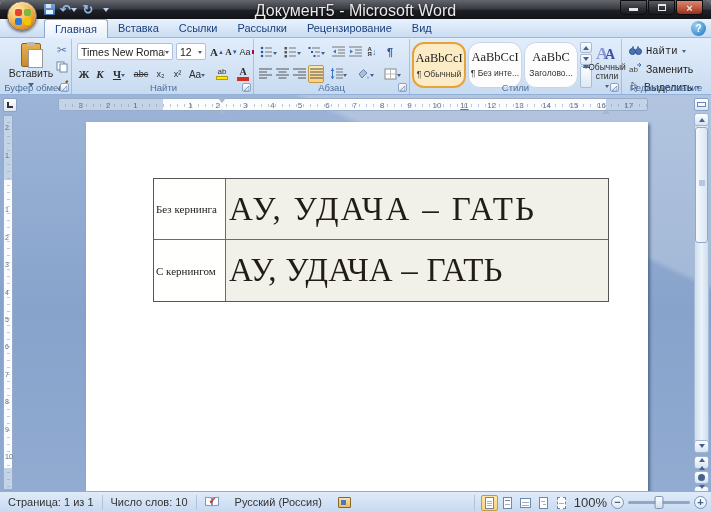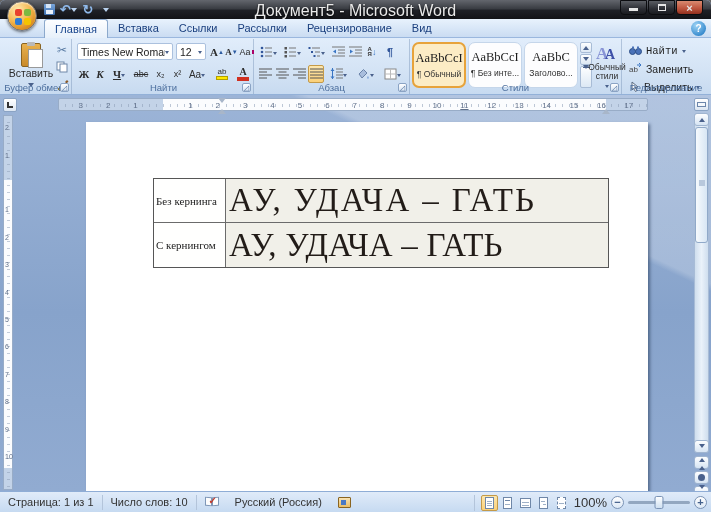--- a/index.html
+++ b/index.html
@@ -67,21 +67,21 @@
   
   .paste-btn{position:absolute;left:6px;top:3px;width:46px;height:48px;border-radius:3px;
     display:flex;flex-direction:column;align-items:center;font-size:10.5px;color:#2d2d2d;}
   .clipboard{width:20px;height:24px;background:linear-gradient(#e8b14e,#c98a2a);border:1px solid #8a6420;
     border-radius:2px;position:relative;margin-top:1px;}
   .clipboard::before{content:"";position:absolute;left:5px;top:-2px;width:8px;height:4px;background:#b9b9b9;border-radius:1px;}
   .clipboard::after{content:"";position:absolute;left:6px;top:5px;width:13px;height:17px;background:#fff;border:1px solid #999;}
 
   
   .style-card{position:absolute;top:3px;width:54px;height:46px;background:#fdfdfe;
-    border:1px solid #c5d6ea;border-radius:7px;text-align:center;overflow:hidden;}
+    border:1px solid #c5d6ea;border-radius:12px;text-align:center;overflow:hidden;}
   .style-card.selected{border:2px solid #e7a33b;background:#fcecc5;}
   .style-prev{font-family:"Liberation Serif",serif;font-size:12.5px;color:#1c1c1c;margin-top:7px;white-space:nowrap;}
   .style-name{font-size:8.5px;color:#333;margin-top:3px;white-space:nowrap;}
   .gal-col{position:absolute;left:170px;top:3px;width:12px;height:46px;display:flex;flex-direction:column;gap:1px;}
   .gal-btn{flex:1;border:1px solid #a8bcd6;background:linear-gradient(#fdfeff,#dce8f4);
     display:flex;align-items:center;justify-content:center;border-radius:2px;}
   .tri-up{width:0;height:0;border:3px solid transparent;border-bottom:4px solid #4a618c;margin-bottom:2px;}
   .tri-dn{width:0;height:0;border:3px solid transparent;border-top:4px solid #4a618c;margin-top:2px;}
   .chg-styles{position:absolute;left:185px;top:3px;width:24px;height:48px;display:flex;flex-direction:column;align-items:center;}
   .big-aa{position:relative;width:22px;height:22px;}
@@ -113,21 +113,21 @@
     background:repeating-linear-gradient(180deg,transparent 0 6px,#8b9cb5 6px 7px);opacity:.5;}
   .vnum{position:absolute;left:1px;font-size:7px;color:#60708a;transform:translateY(-50%);}
 
   
   .docarea{position:absolute;left:0;top:95px;width:711px;height:396px;
     background:linear-gradient(205deg,rgba(255,255,255,.22) 0 26%,rgba(255,255,255,0) 27%),
                linear-gradient(#9cb4d7,#87a3cb 55%,#91abd1);}
   .page{position:absolute;left:86px;top:27px;width:562px;height:369px;background:#fff;
     box-shadow:2px 2px 3px rgba(35,55,85,.55);}
   .ktable{position:absolute;left:67px;top:56px;width:456px;border:1px solid #565656;}
-  .trow{display:flex;height:44px;border-bottom:1px solid #6b6b6b;}
+  .trow{display:flex;height:61px;border-bottom:1px solid #6b6b6b;}
   .trow:last-child{border-bottom:none;}
   .tlabel{width:72px;border-right:1px solid #6b6b6b;background:#fffffe;
     font-family:"Liberation Serif",serif;font-size:11px;color:#1c1c1c;
     display:flex;align-items:center;padding-left:2px;}
   .ttext{flex:1;background:#f1f0e9;font-family:"Liberation Serif",serif;font-size:33px;color:#221c18;
     display:flex;align-items:center;padding-left:3px;white-space:nowrap;overflow:hidden;}
   .trow.nokern .ttext{letter-spacing:2.3px;}
   .trow.kern .ttext{letter-spacing:0.2px;}
 
   

